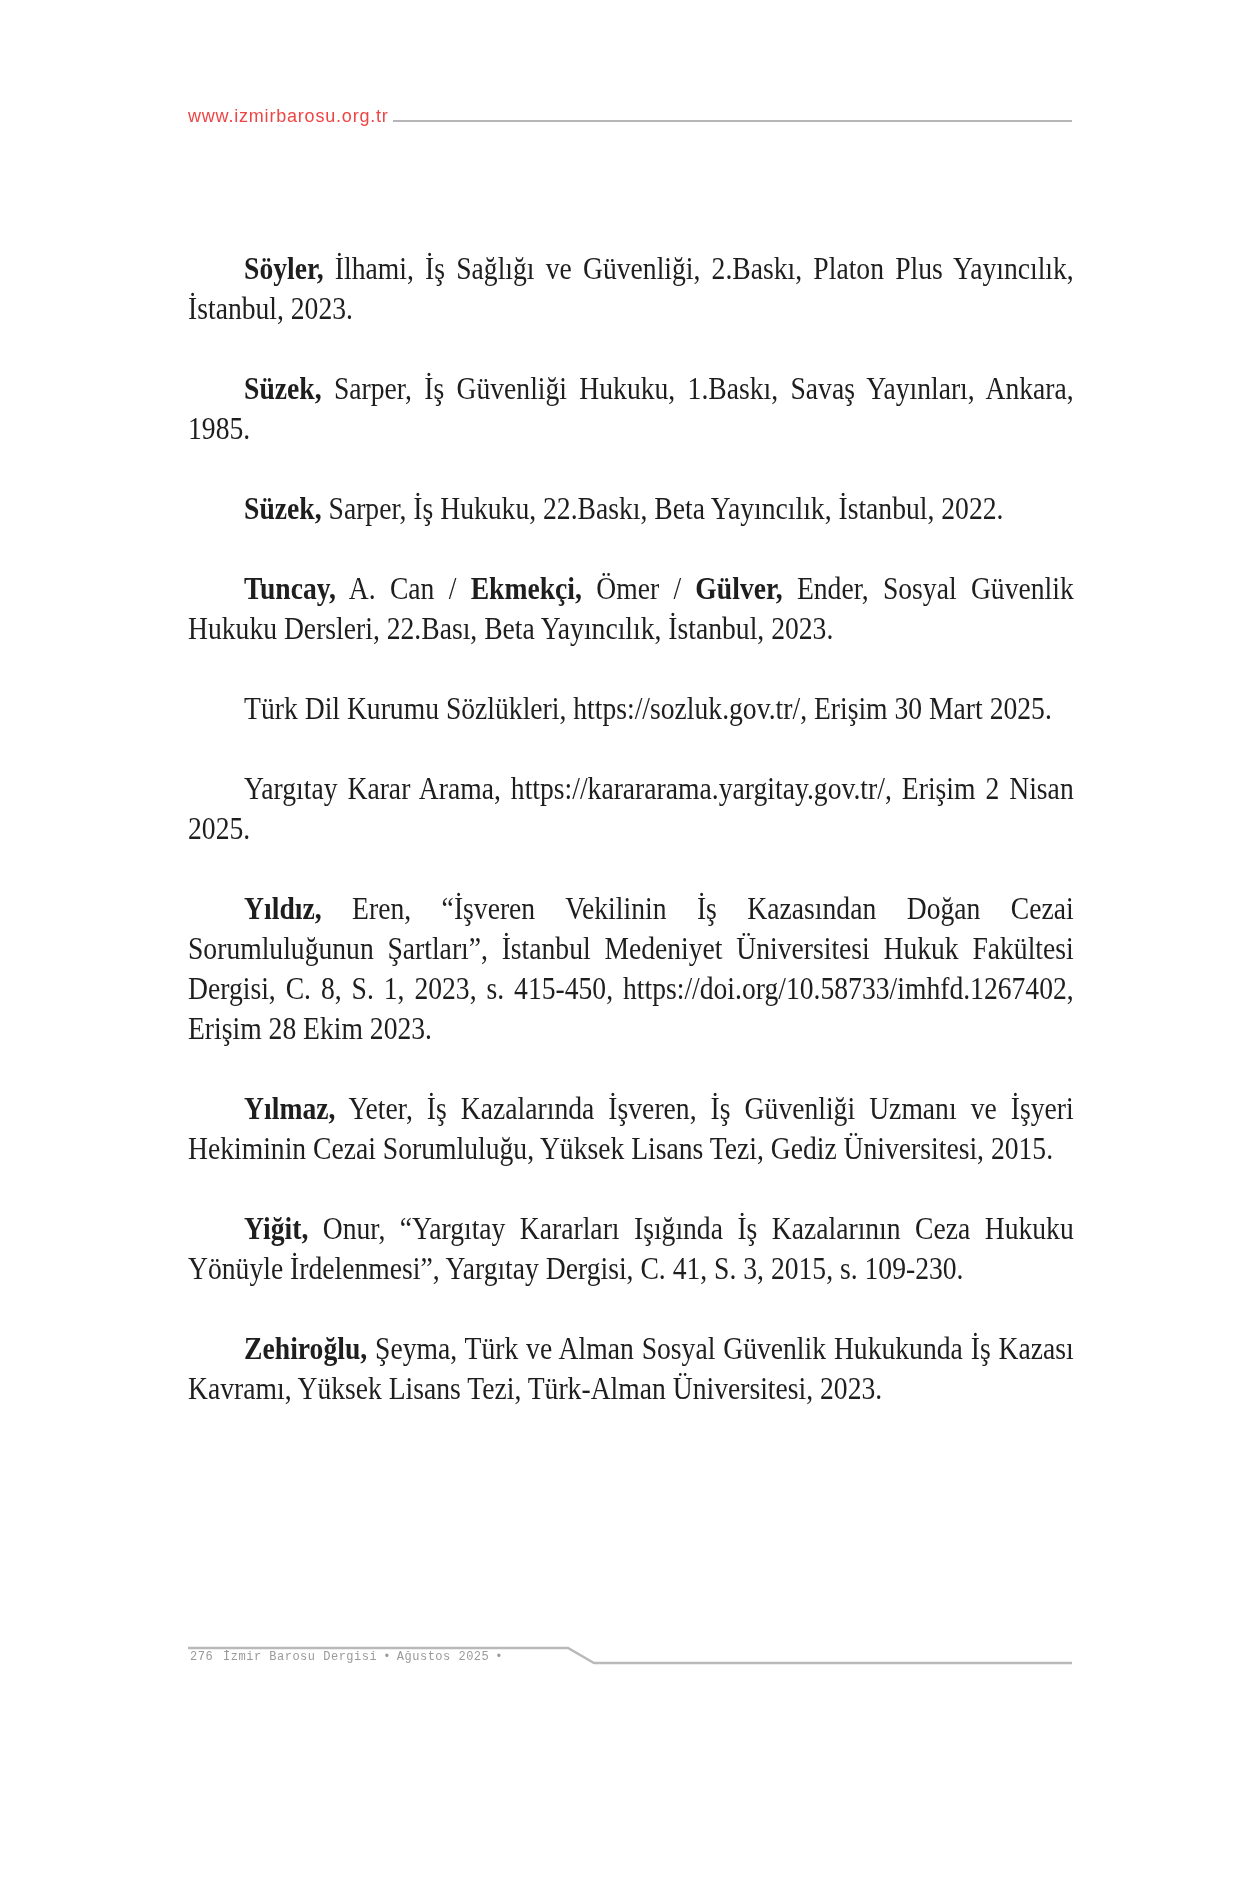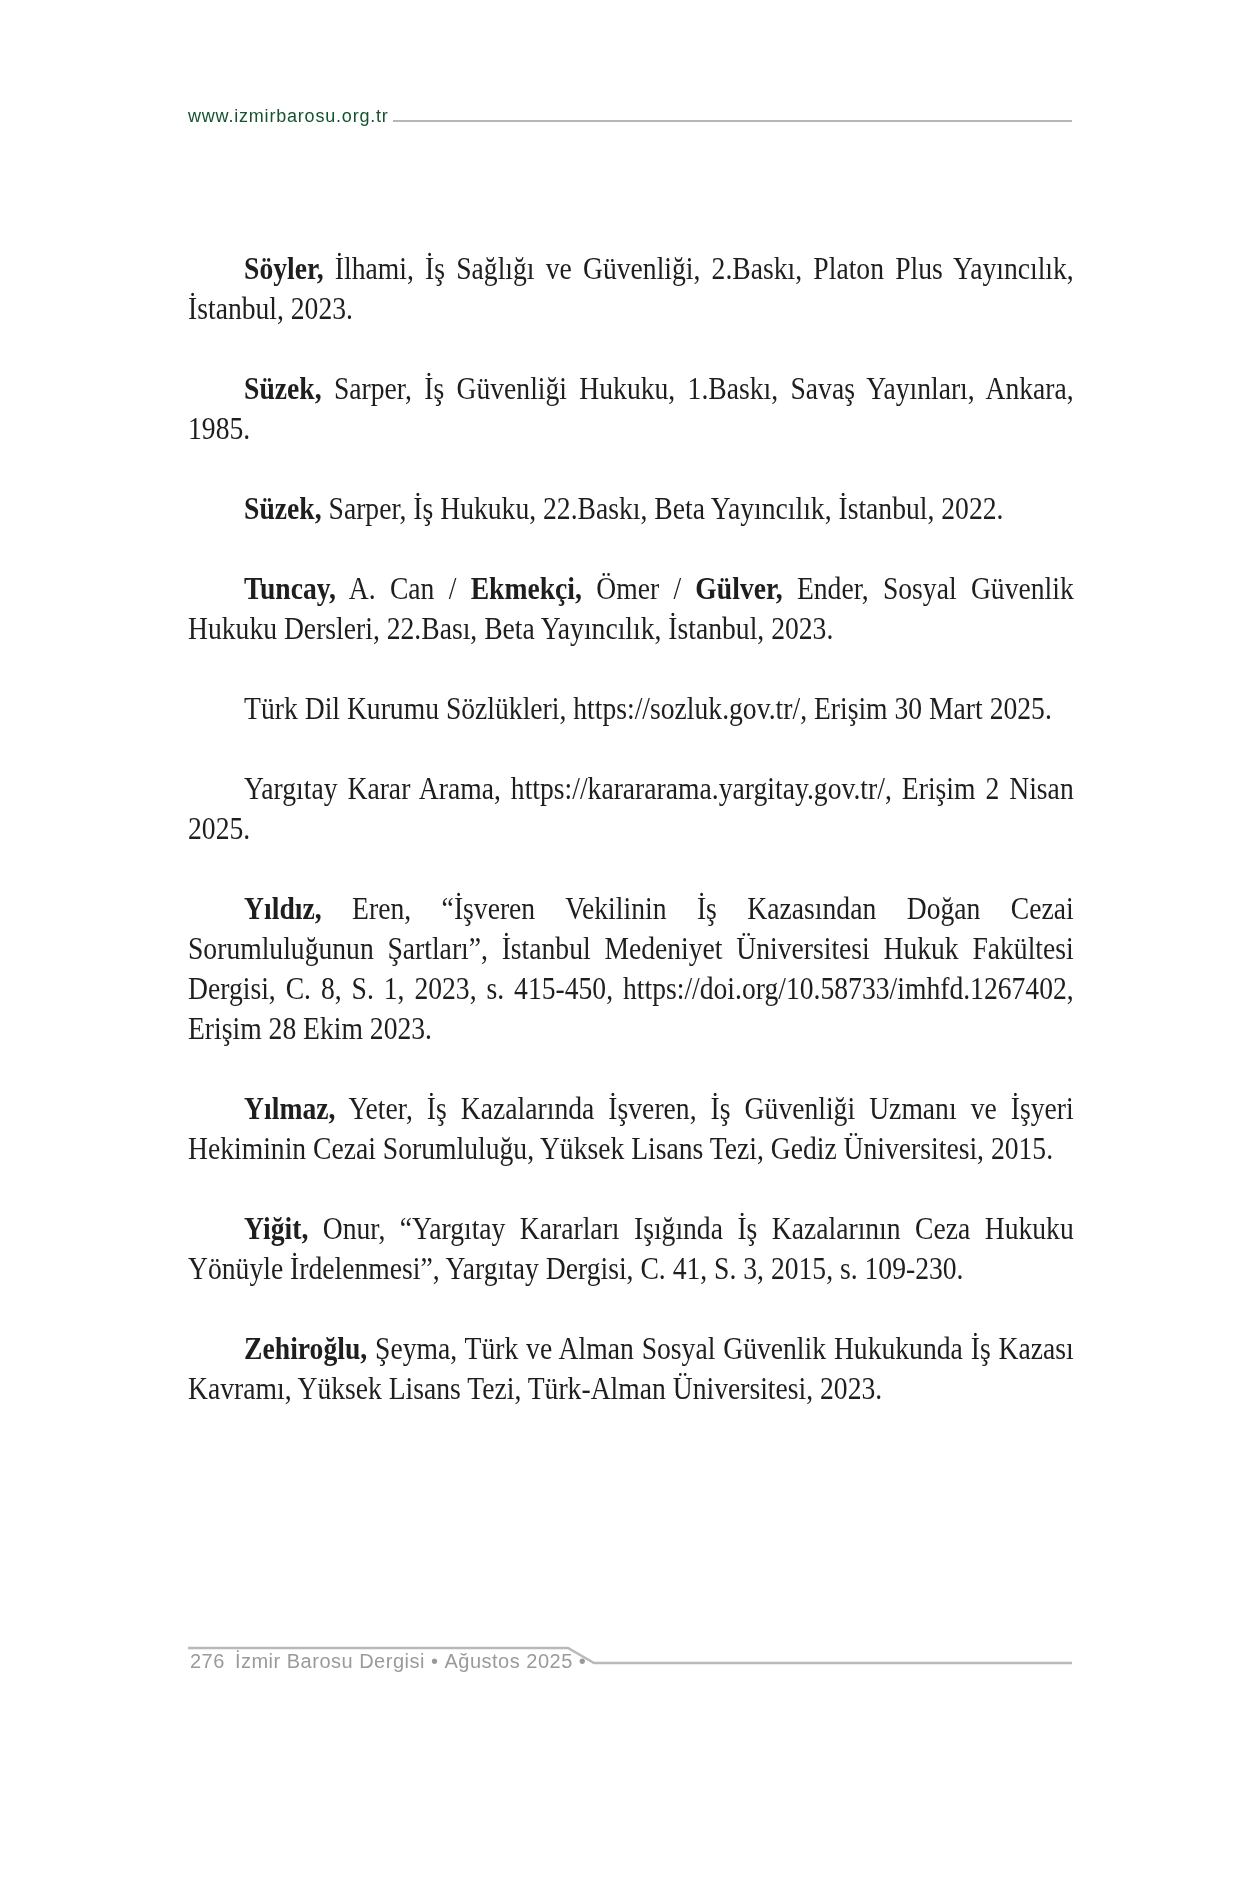--- a/index.html
+++ b/index.html
@@ -20,21 +20,21 @@
     position: absolute;
     top: 106px;
     left: 188px;
     width: 884px;
     display: flex;
     align-items: center;
     font-family: "Liberation Sans", "DejaVu Sans", sans-serif;
   }
   .header-url {
     font-size: 18px;
-    color: #14532d;
+    color: #ef4444;
     letter-spacing: 0.8px;
     white-space: nowrap;
   }
   .header-rule {
     flex: 1;
     height: 2px;
     background: #b6b6b6;
     margin-left: 4px;
     margin-top: 8px;
   }
@@ -66,22 +66,22 @@
     left: 188px;
     top: 1646px;
     width: 884px;
     height: 22px;
     display: block;
   }
   .page-footer-text {
     position: absolute;
     left: 190px;
     top: 1650px;
-    font-family: Liberation Sans, sans-serif;
-    font-size: 20px;
+    font-family: Liberation Mono, monospace;
+    font-size: 12px;
     color: #9a9a9a;
     letter-spacing: 0.5px;
     white-space: nowrap;
   }
   .page-footer-text .num {
     margin-right: 10px;
   }
   .page-footer-text .sep {
     margin: 0 6px;
   }

